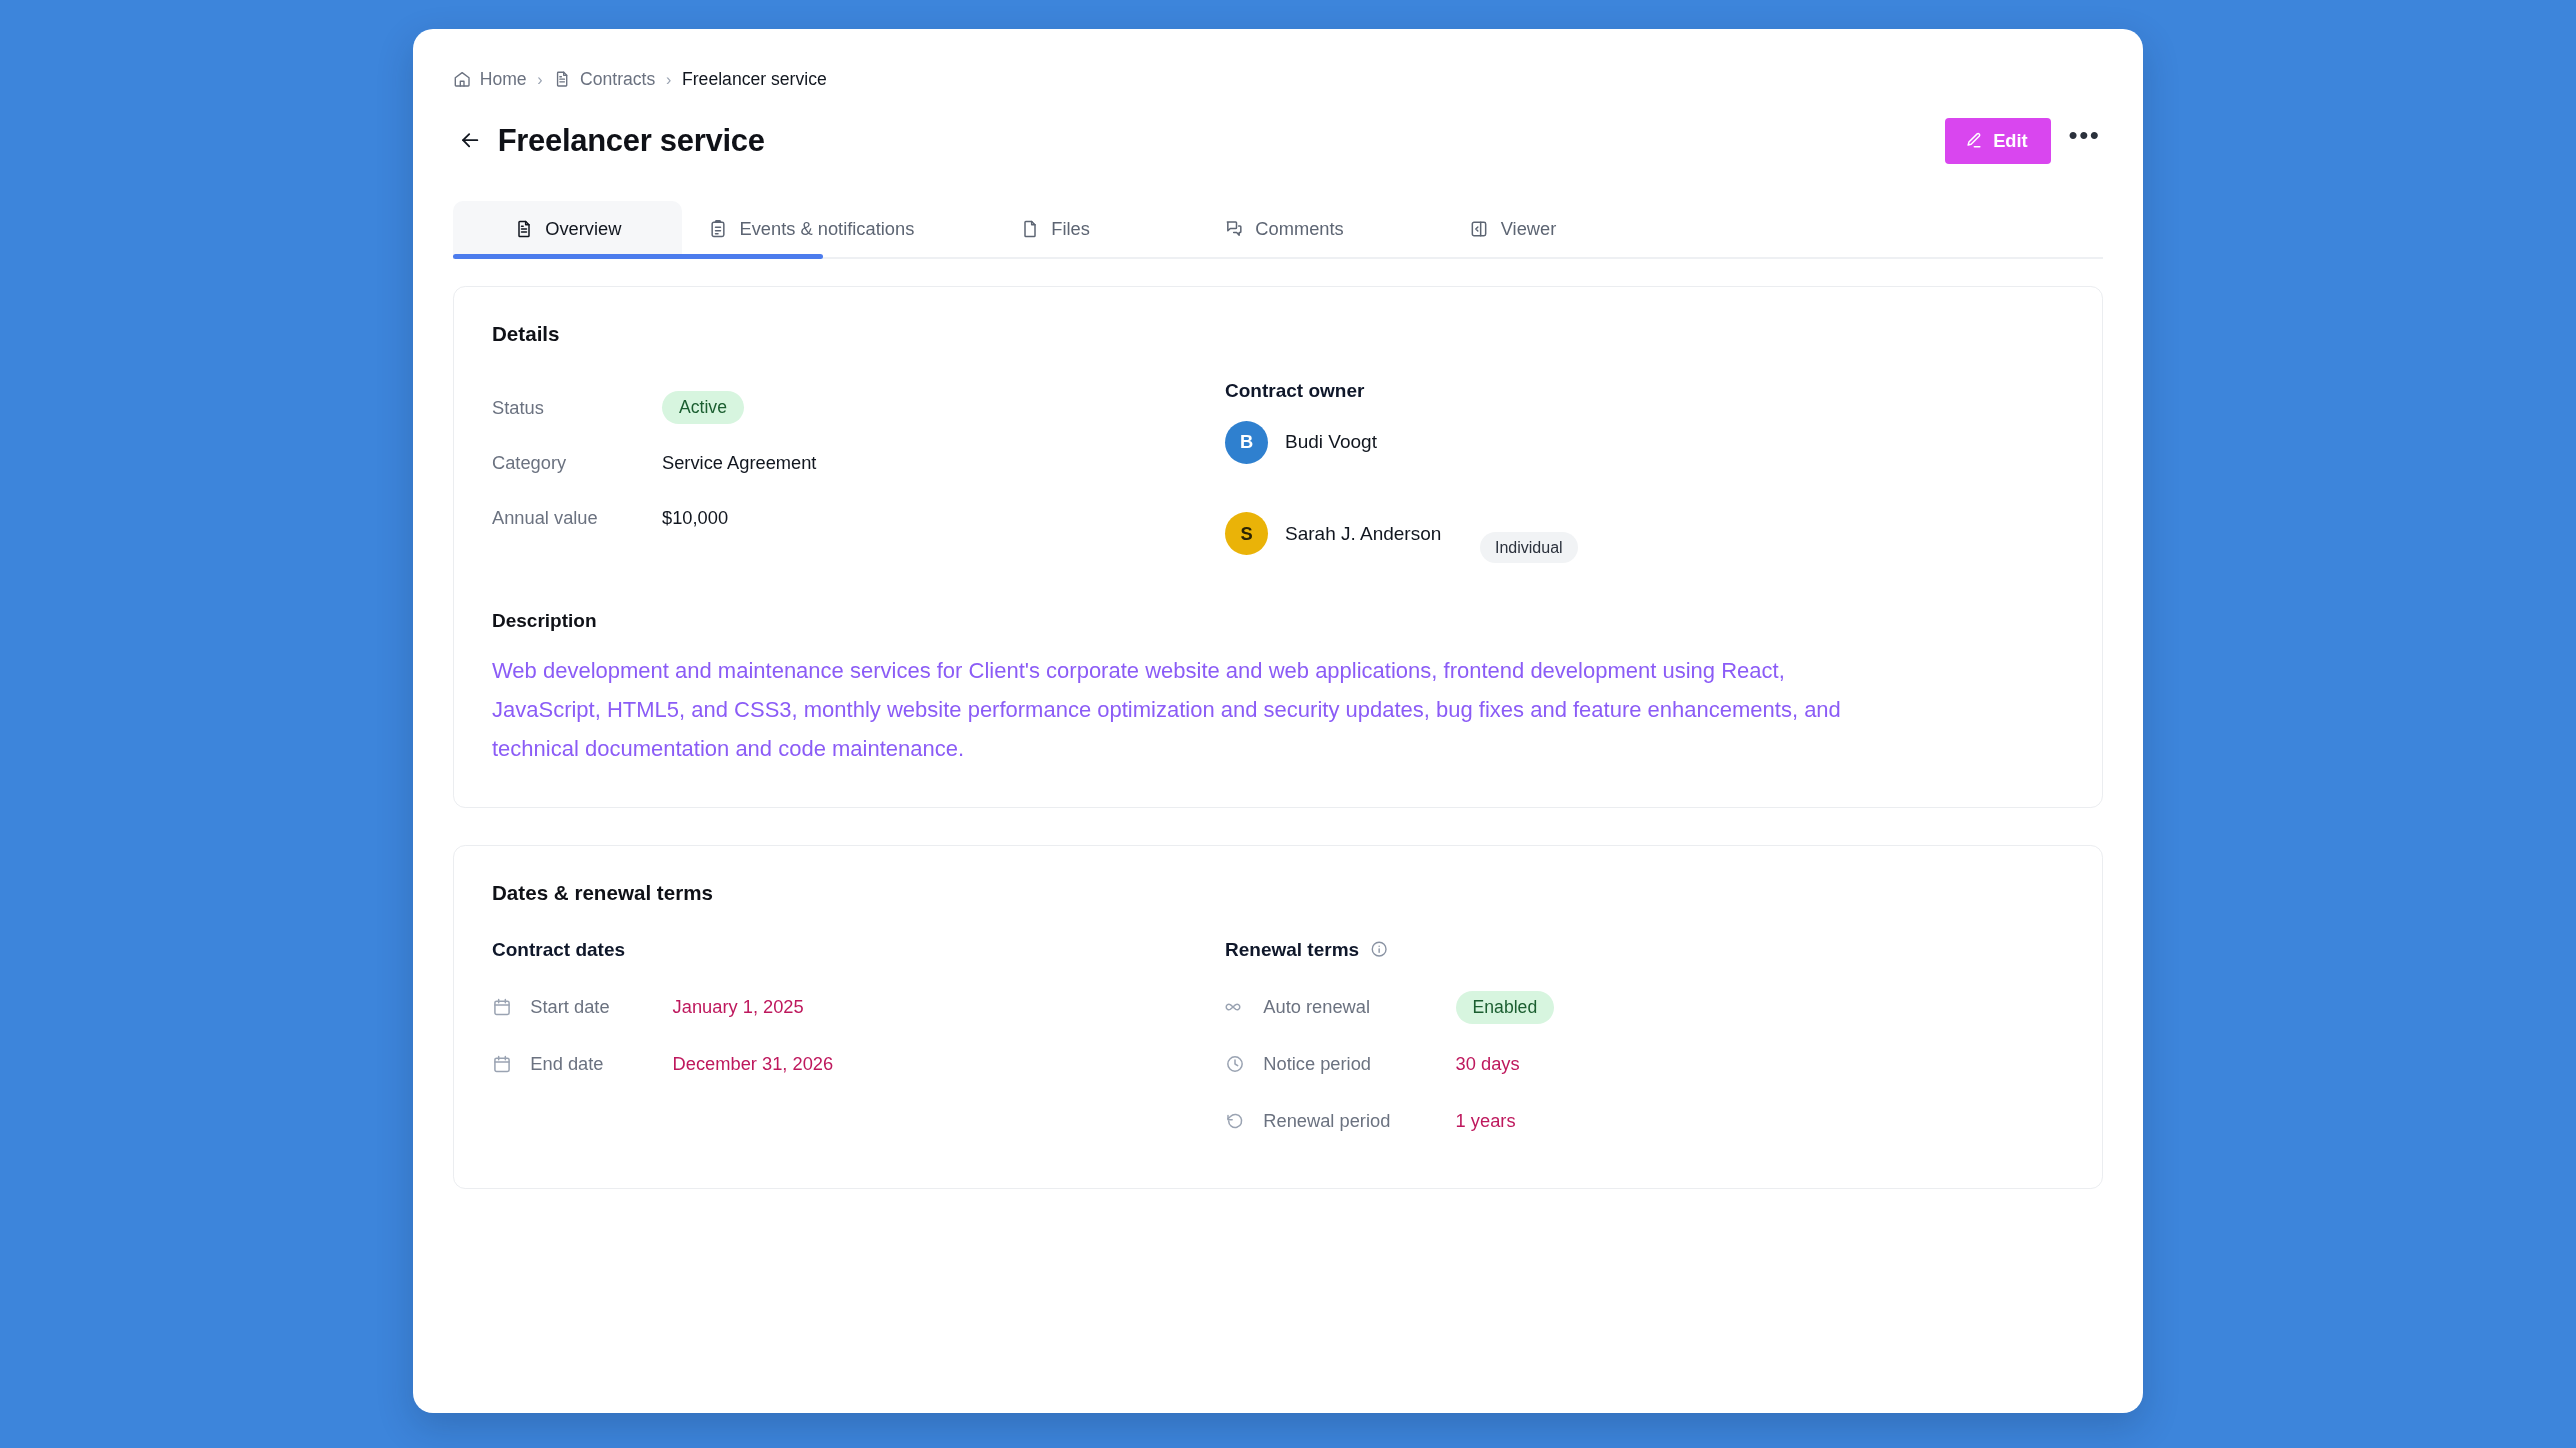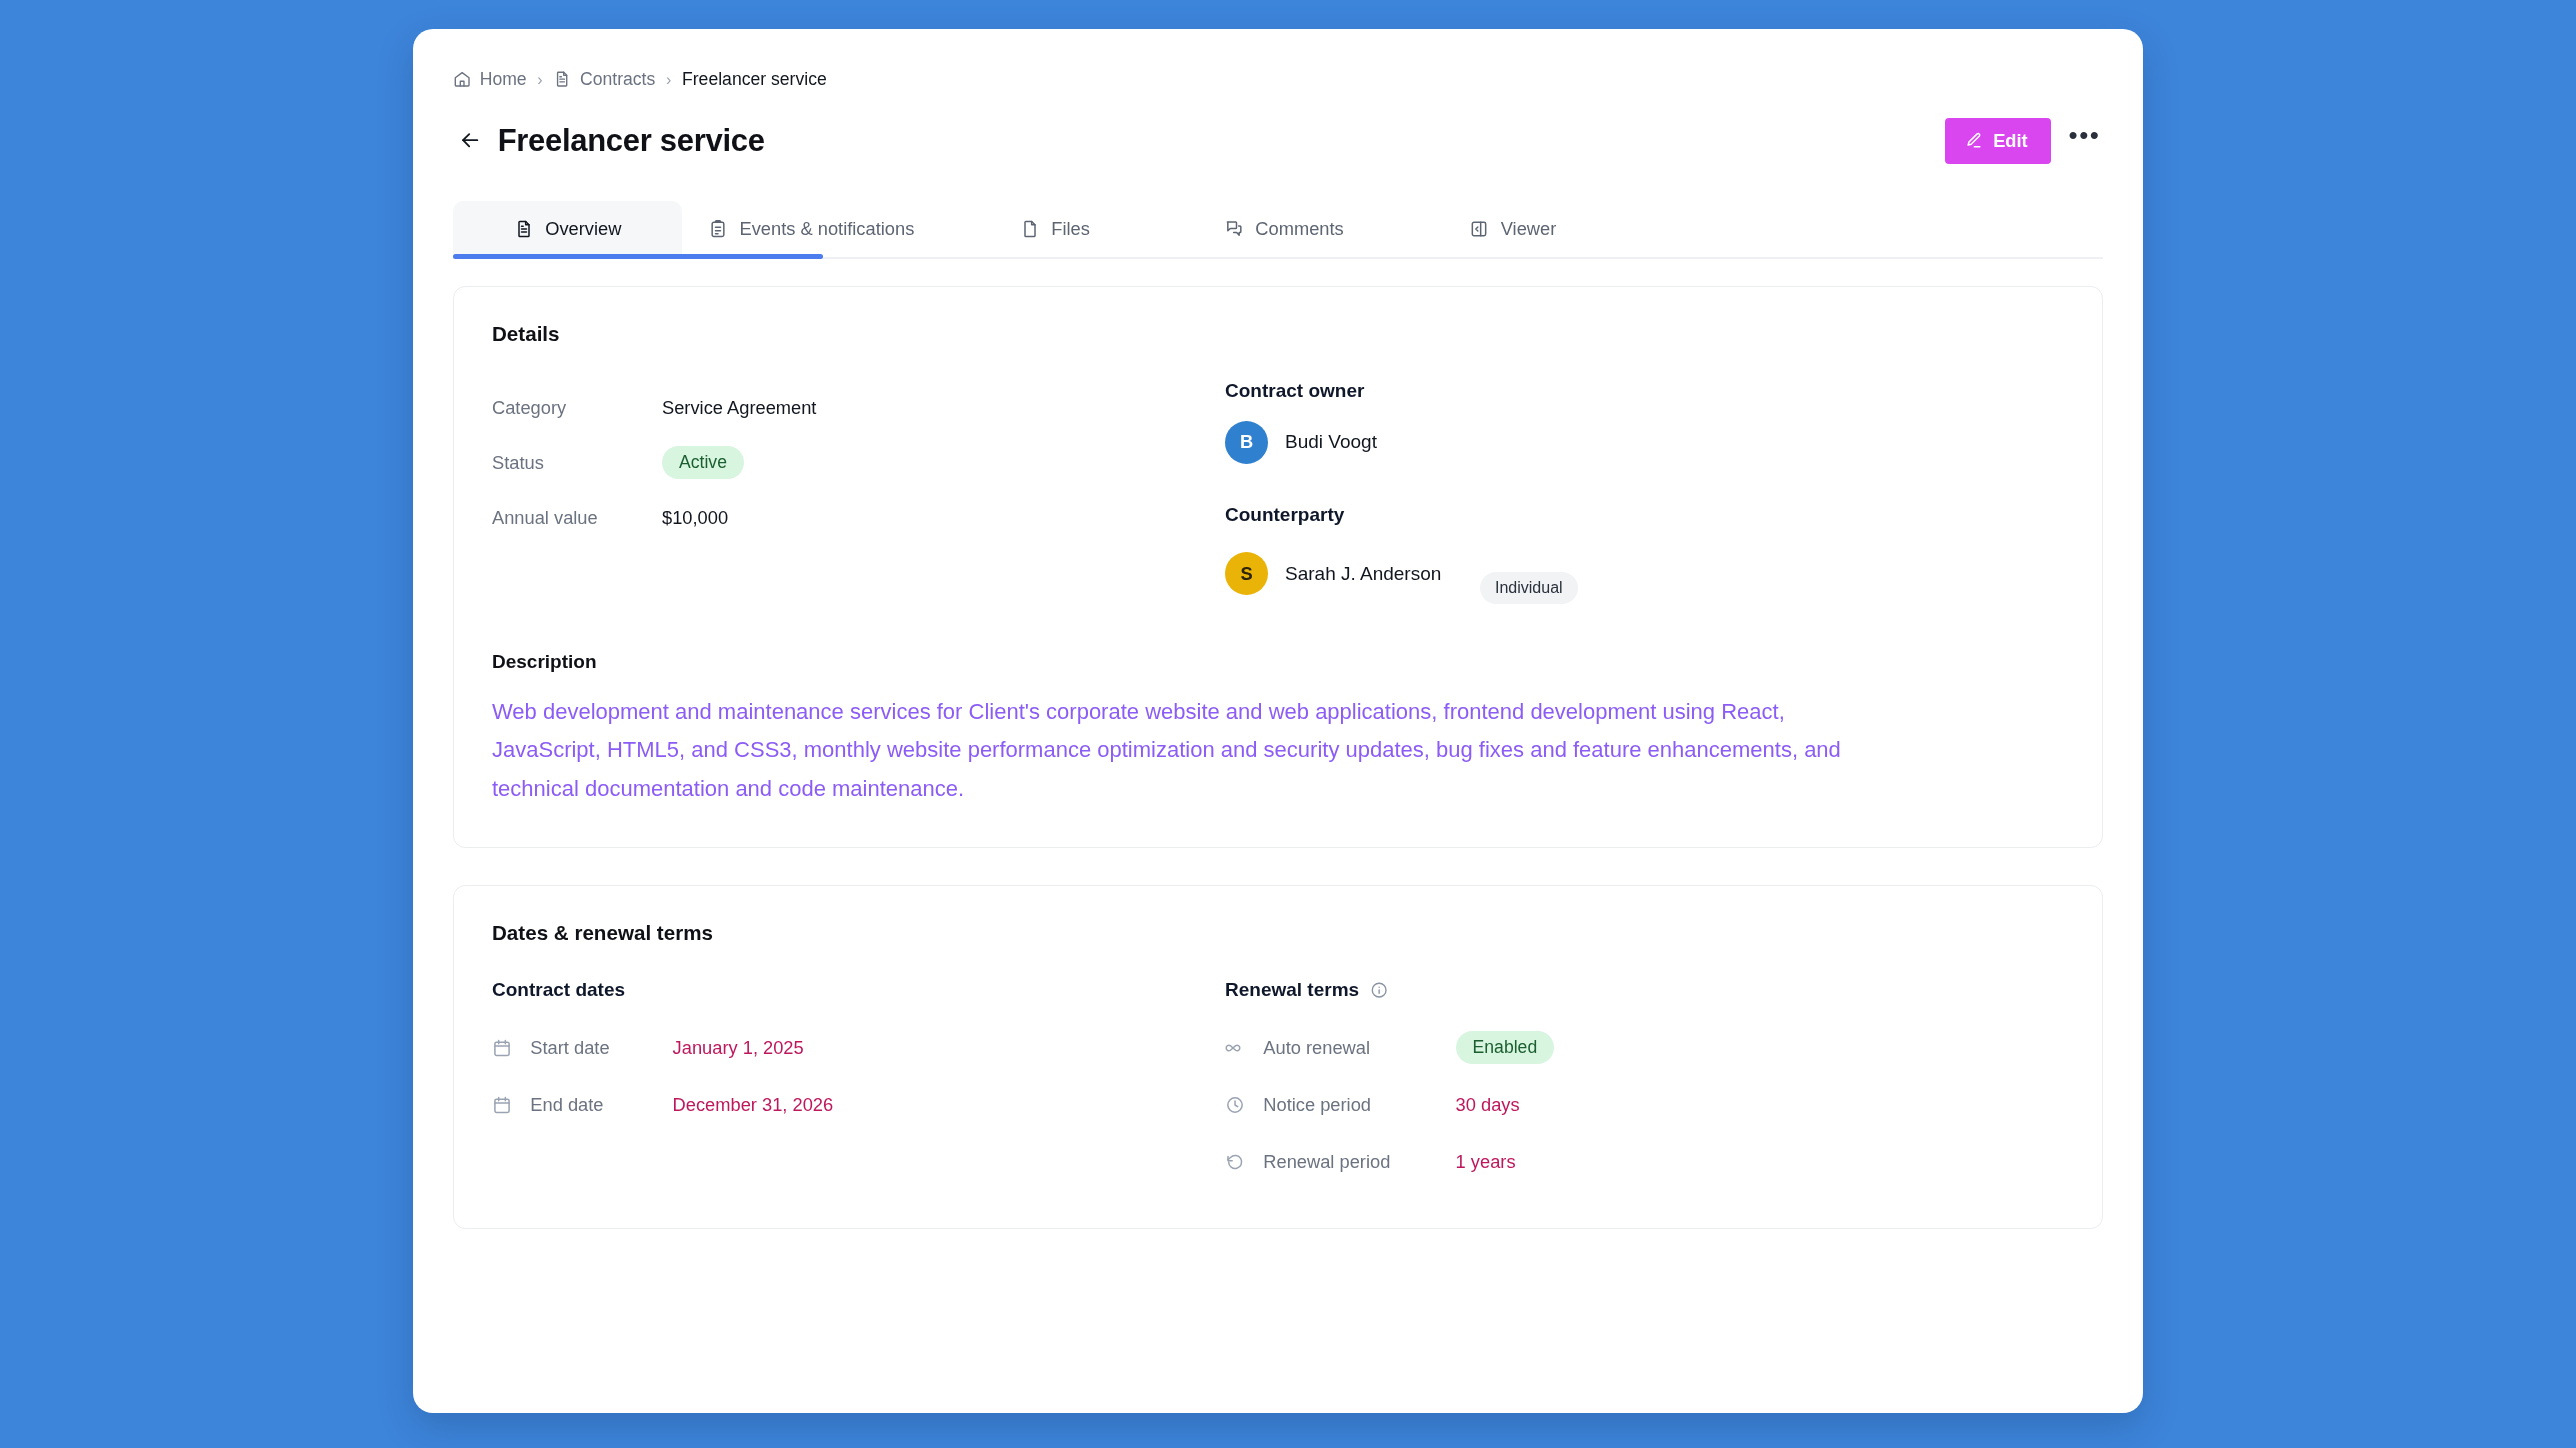--- a/index.html
+++ b/index.html
@@ -286,44 +286,43 @@
 
   <div class="content">
 
     <div class="card">
       <div class="card-title">Details</div>
 
       <div class="two-col">
         <div class="col-left">
 
           <div class="kv-row">
+            <div class="kv-label">Status</div>
+            <div class="pill">Active</div>
+          </div>
+
+          <div class="kv-row">
             <div class="kv-label">Category</div>
             <div class="kv-value">Service Agreement</div>
-          </div>
-
-          <div class="kv-row">
-            <div class="kv-label">Status</div>
-            <div class="pill">Active</div>
           </div>
 
           <div class="kv-row">
             <div class="kv-label">Annual value</div>
             <div class="kv-value">$10,000</div>
           </div>
 
         </div>
 
         <div class="col-right">
           <div class="sub-head">Contract owner</div>
           <div class="person" style="margin-bottom:40px;">
             <div class="avatar blue">B</div>
             <div class="person-name">Budi Voogt</div>
           </div>
 
-          <div class="sub-head">Counterparty</div>
           <div class="person">
             <div class="avatar gold">S</div>
             <div class="person-name">Sarah J. Anderson</div>
             <div class="pill grey" style="margin-left:21.4px;">Individual</div>
           </div>
         </div>
       </div>
 
       <div class="desc-head">Description</div>
       <div class="desc-body">Web development and maintenance services for Client's corporate website and web applications, frontend development using React, JavaScript, HTML5, and CSS3, monthly website performance optimization and security updates, bug fixes and feature enhancements, and technical documentation and code maintenance.</div>

